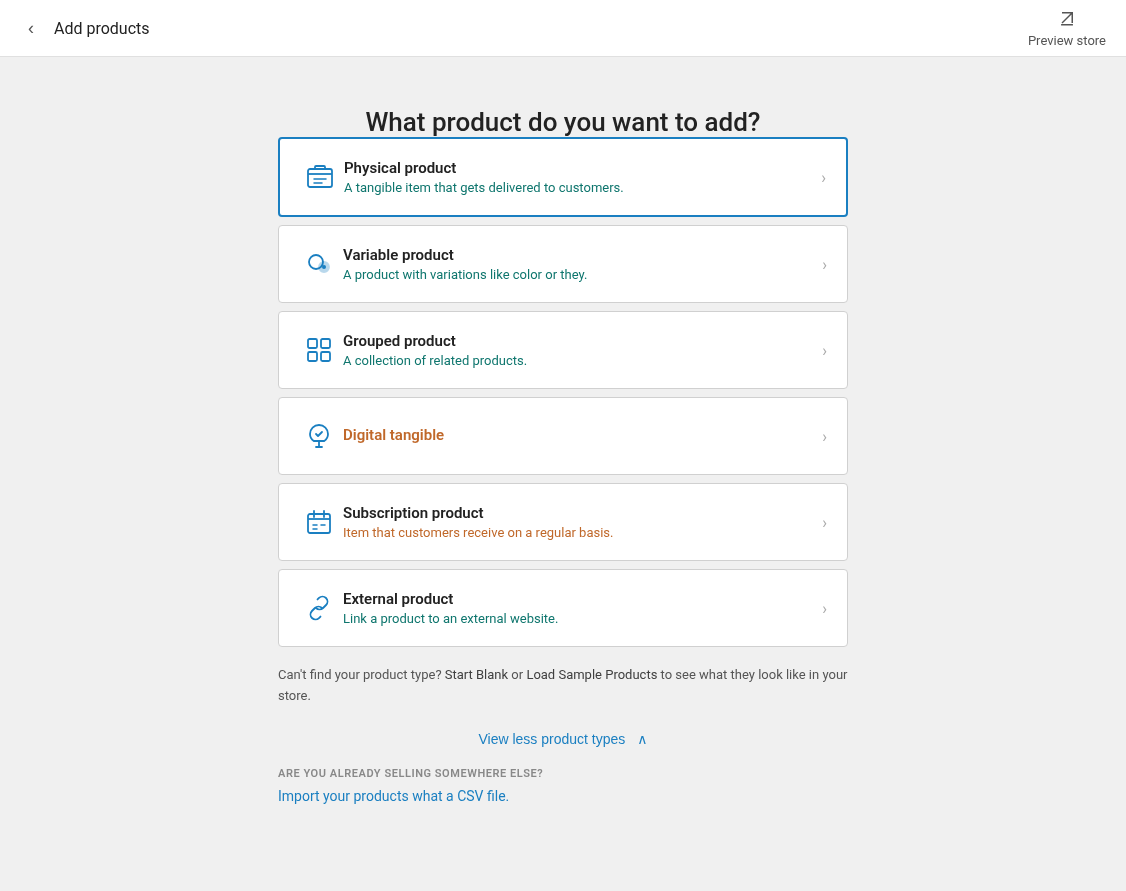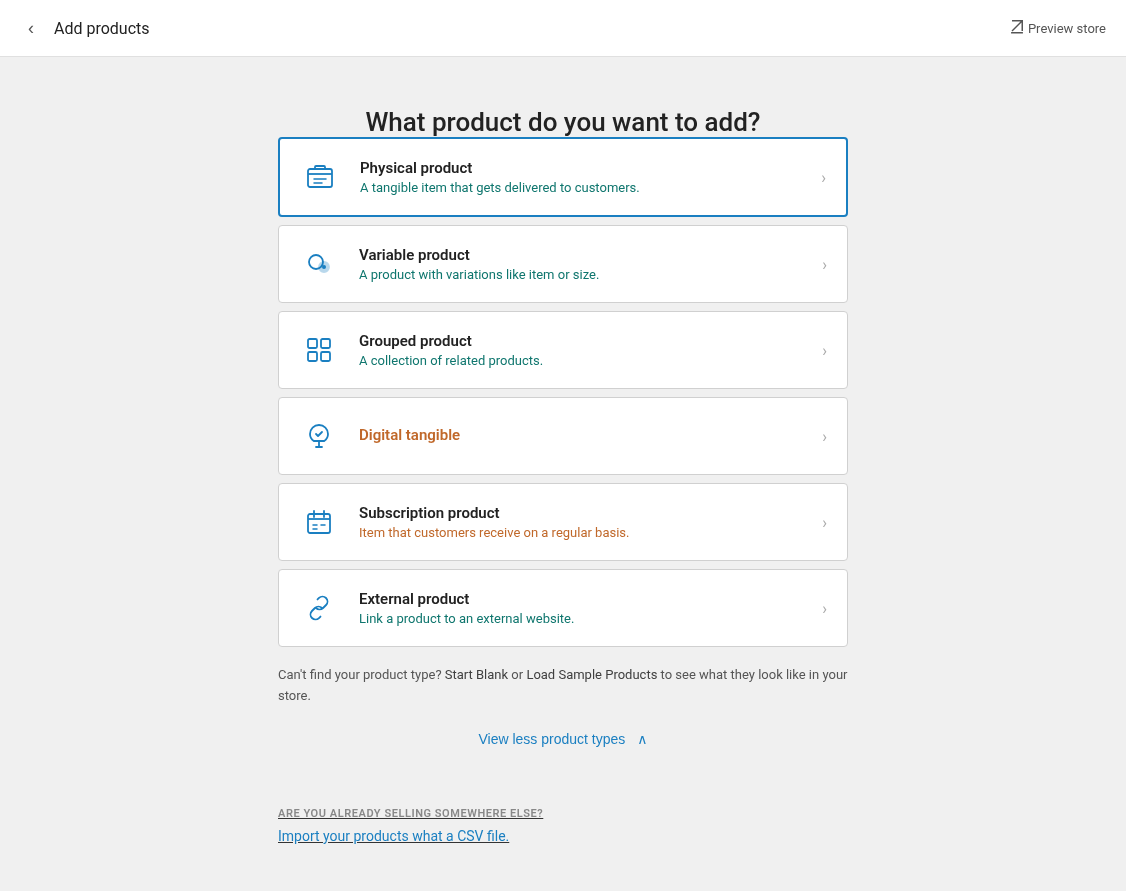--- a/index.html
+++ b/index.html
@@ -32,21 +32,21 @@
       border: none;
       padding: 4px 8px;
     }
     .header-title {
       font-size: 16px;
       font-weight: 400;
       color: #222;
     }
     .preview-store {
       display: flex;
-      flex-direction: row;
+      flex-direction: column;
       align-items: center;
       gap: 2px;
       cursor: pointer;
       color: #555;
       font-size: 13px;
       text-decoration: none;
     }
     .preview-icon {
       font-size: 18px;
     }
@@ -70,21 +70,21 @@
       flex-direction: column;
       gap: 0;
     }
     .product-card {
       background: #fff;
       border: 1px solid #d0d0d0;
       border-radius: 4px;
       padding: 18px 20px;
       display: flex;
       align-items: center;
-      gap: 20px;
+      gap: 4px;
       cursor: pointer;
       margin-bottom: 8px;
       transition: background 0.15s;
       text-decoration: none;
       color: inherit;
     }
     .product-card.selected {
       border: 2px solid #1a7fc1;
     }
     .card-icon {
@@ -144,22 +144,21 @@
       color: #1a7fc1;
       font-size: 14px;
       cursor: pointer;
       border: none;
       background: none;
     }
     
     .already-selling {
       max-width: 570px;
       width: 100%;
-      margin-top: 60px;
-      text-decoration: underline;
+      margin-top: 20px;
     }
     .already-label {
       font-size: 11px;
       font-weight: 600;
       color: #888;
       letter-spacing: 0.05em;
       text-transform: uppercase;
       margin-bottom: 6px;
     }
     .import-link {
@@ -211,21 +210,21 @@
     <div class="product-card">
       <div class="card-icon">
         <svg viewBox="0 0 32 32" fill="none" xmlns="http://www.w3.org/2000/svg">
           <circle cx="13" cy="14" r="7" stroke="#1a7fc1" stroke-width="1.8" fill="none"></circle>
           <circle cx="21" cy="19" r="5" fill="#1a7fc1" opacity="0.3" stroke="#1a7fc1" stroke-width="1.8"></circle>
           <circle cx="21" cy="19" r="2" fill="#1a7fc1"></circle>
         </svg>
       </div>
       <div class="card-content">
         <div class="card-title">Variable product</div>
-        <div class="card-desc">A product with variations like item or size.</div>
+        <div class="card-desc">A product with variations like color or they.</div>
       </div>
       <span class="card-chevron">›</span>
     </div>
 
     <div class="product-card">
       <div class="card-icon">
         <svg viewBox="0 0 32 32" fill="none" xmlns="http://www.w3.org/2000/svg">
           <rect x="5" y="5" width="9" height="9" rx="1.5" stroke="#1a7fc1" stroke-width="1.8" fill="none"></rect>
           <rect x="18" y="5" width="9" height="9" rx="1.5" stroke="#1a7fc1" stroke-width="1.8" fill="none"></rect>
           <rect x="5" y="18" width="9" height="9" rx="1.5" stroke="#1a7fc1" stroke-width="1.8" fill="none"></rect>

